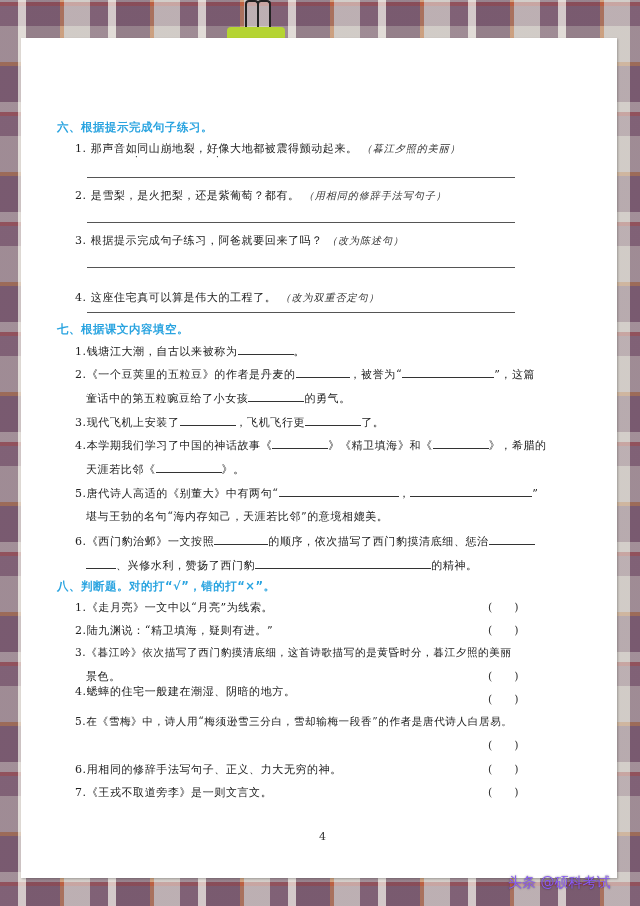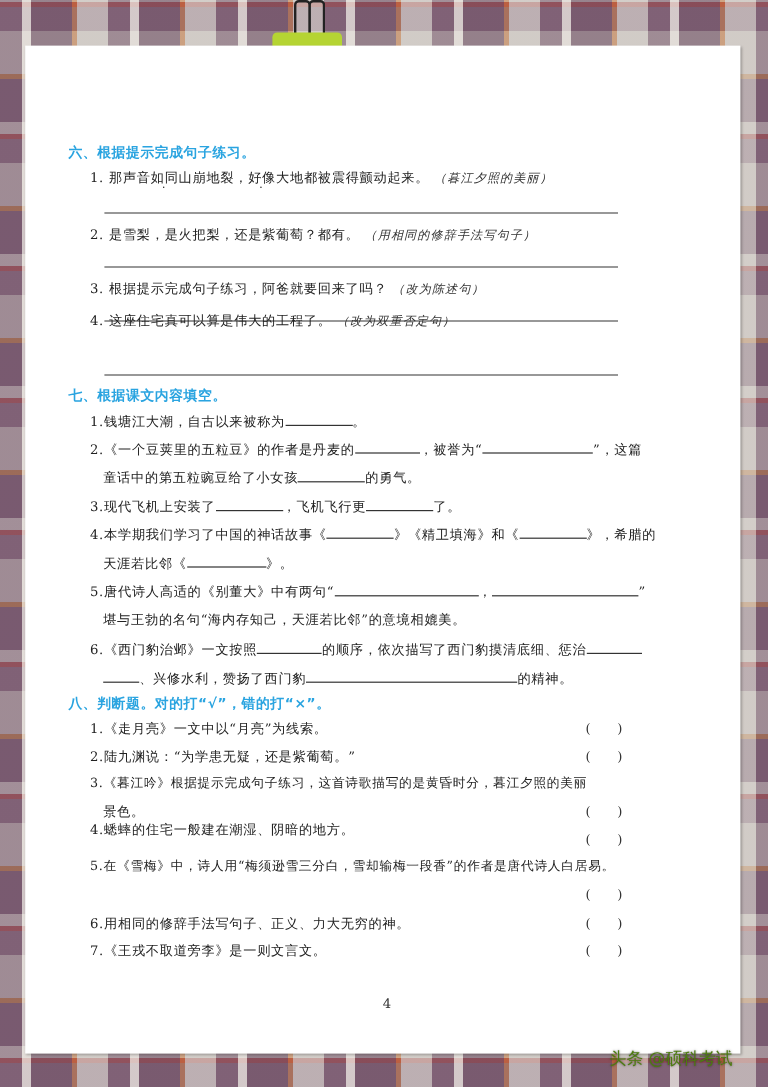--- a/index.html
+++ b/index.html
@@ -36,21 +36,21 @@
   }
   .line-text { position: absolute; font-size: 11px; color: #222; white-space: nowrap; letter-spacing: 0.6px; }
   .rule { position: absolute; height: 0; border-top: 1.3px solid #555; }
   .blank { display: inline-block; border-bottom: 1px solid #333; height: 11px; vertical-align: baseline; }
   .paren { position: absolute; font-size: 11px; color: #333; }
   .hint { font-size: 10px; font-style: italic; color: #333; letter-spacing: 1px; }
   .dot { position: relative; }
   .dot::after { content: "·"; position: absolute; left: 40%; top: 10px; font-size: 9px; }
   .page-num { position: absolute; left: 298px; top: 792px; font-size: 11px; color: #333; }
   .watermark {
-    position: absolute; left: 508px; top: 874px; color: #4d7c0f; font-family: "DejaVu Sans", "Liberation Sans", sans-serif;
+    position: absolute; left: 508px; top: 874px; color: #8b5cf6; font-family: "DejaVu Sans", "Liberation Sans", sans-serif;
     font-size: 14px; text-shadow: 0 0 2px rgba(0,0,0,0.6);
   }
 </style>
 </head>
 <body>
 
 <div class="clip">
   <div class="wire1"></div>
   <div class="wire2"></div>
   <div class="body">
@@ -79,21 +79,21 @@
     </div>
     <div class="rule" style="left:66px; width:428px; top:184px"></div>
 
     <div class="line-text" style="left:54px; top:195px">
       <span>3.</span>
       <span>根据提示完成句子练习，阿爸就要回来了吗？</span>
       <span class="hint">（改为陈述句）</span>
     </div>
     <div class="rule" style="left:66px; width:428px; top:229px"></div>
 
-    <div class="line-text" style="left:54px; top:222px">
+    <div class="line-text" style="left:54px; top:252px">
       <span>4.</span>
       <span>这座住宅真可以算是伟大的工程了。</span>
       <span class="hint">（改为双重否定句）</span>
     </div>
     <div class="rule" style="left:66px; width:428px; top:274px"></div>
 
     <div class="sec-title" style="top:284px">七、根据课文内容填空。</div>
 
     <div class="line-text" style="left:54px; top:305px">
       <span>1.</span><span>钱塘江大潮，自古以来被称为</span><span class="blank" style="width:56px"></span><span>。</span>
@@ -132,26 +132,26 @@
     </div>
 
     <div class="sec-title" style="top:541px">八、判断题。对的打“√”，错的打“×”。</div>
 
     <div class="line-text" style="left:54px; top:562px">
       <span>1.</span><span>《走月亮》一文中以“月亮”为线索。</span>
     </div>
     <div class="paren" style="left:467px; top:562px">(　　)</div>
 
     <div class="line-text" style="left:54px; top:585px">
-      <span>2.</span><span>陆九渊说：“为学患无疑，还是紫葡萄。”</span>
+      <span>2.</span><span>陆九渊说：“精卫填海，疑则有进。”</span>
     </div>
     <div class="paren" style="left:467px; top:585px">(　　)</div>
 
     <div class="line-text" style="left:54px; top:608px; font-size:10.6px">
-      <span>3.</span><span>《暮江吟》根据提示完成句子练习，这首诗歌描写的是黄昏时分，暮江夕照的美丽</span>
+      <span>3.</span><span>《暮江吟》依次描写了西门豹摸清底细，这首诗歌描写的是黄昏时分，暮江夕照的美丽</span>
     </div>
     <div class="line-text" style="left:65px; top:631px">
       <span>景色。</span>
     </div>
     <div class="paren" style="left:467px; top:631px">(　　)</div>
 
     <div class="line-text" style="left:54px; top:646px">
       <span>4.</span><span>蟋蟀的住宅一般建在潮湿、阴暗的地方。</span>
     </div>
     <div class="paren" style="left:467px; top:654px">(　　)</div>

